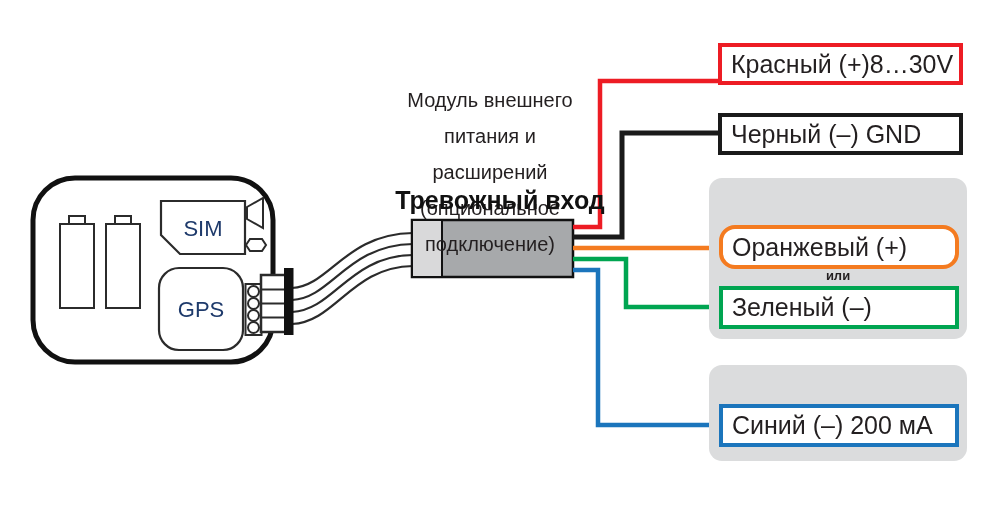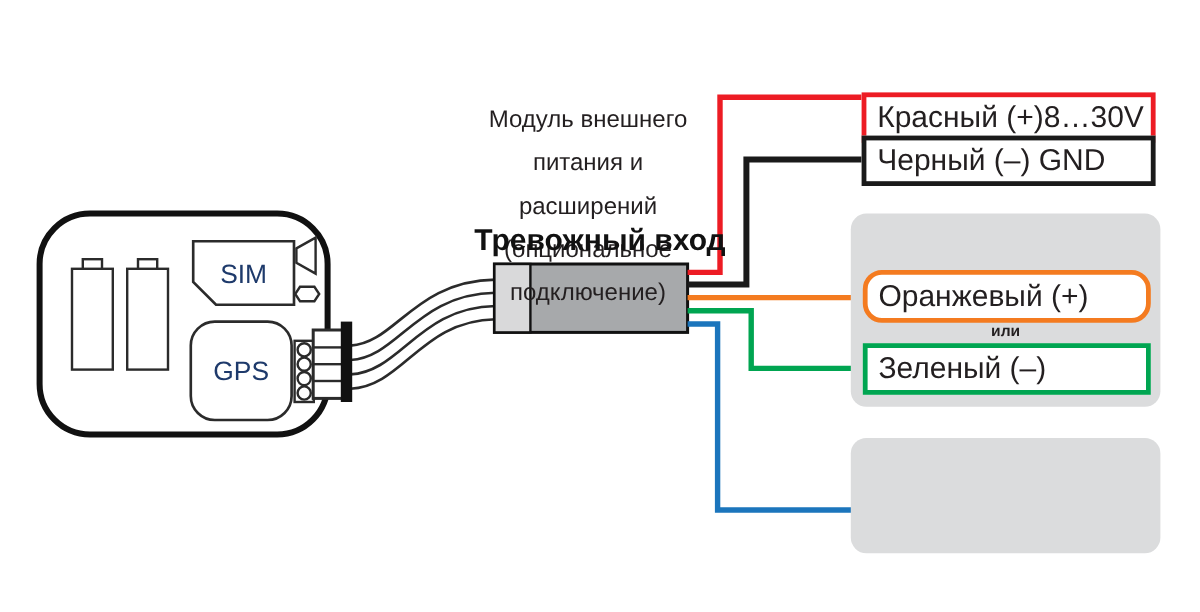--- a/index.html
+++ b/index.html
@@ -11,21 +11,21 @@
   .module-label{
     position:absolute;left:378px;top:82px;width:224px;
     font-size:20px;line-height:36px;text-align:center;
     white-space:pre-line;color:#231f20;
   }
   .wire-box{
     position:absolute;box-sizing:border-box;background:#ffffff;
     border:4px solid #000;font-size:25px;color:#231f20;
     padding-left:9px;display:flex;align-items:center;
   }
-  .box-red{left:718px;top:77px;width:245px;height:42px;}
+  .box-red{left:718px;top:43px;width:245px;height:42px;}
   .box-black{left:718px;top:113px;width:245px;height:42px;}
   .box-orange{left:719px;top:225px;width:240px;height:44px;border-radius:16px;}
   .box-green{left:719px;top:286px;width:240px;height:43px;}
   .box-blue{left:719px;top:404px;width:240px;height:43px;}
   .panel{
     position:absolute;left:709px;width:258px;border-radius:13px;
     background:#dbdcdd;
   }
   .panel-alarm{top:178px;height:161px;}
   .panel-output{top:365px;height:96px;}
@@ -127,14 +127,17 @@
   <div class="panel-title title-alarm">Тревожный вход</div>
   <div class="wire-box box-orange" style="border-color: rgb(244, 123, 32);">
     <span>Оранжевый (+)</span>
   </div>
   <div class="or-text">или</div>
   <div class="wire-box box-green" style="border-color: rgb(0, 165, 81); align-items: center;">
     <span>Зеленый (–)</span>
   </div>
 
   <div class="panel panel-output" style="background-color: rgb(219, 220, 221);"></div>
+  <div class="wire-box box-blue" style="border-color: rgb(27, 117, 188);">
+    <span>Синий (–) 200 мА</span>
+  </div>
 
 </div>
 
 </body></html>

